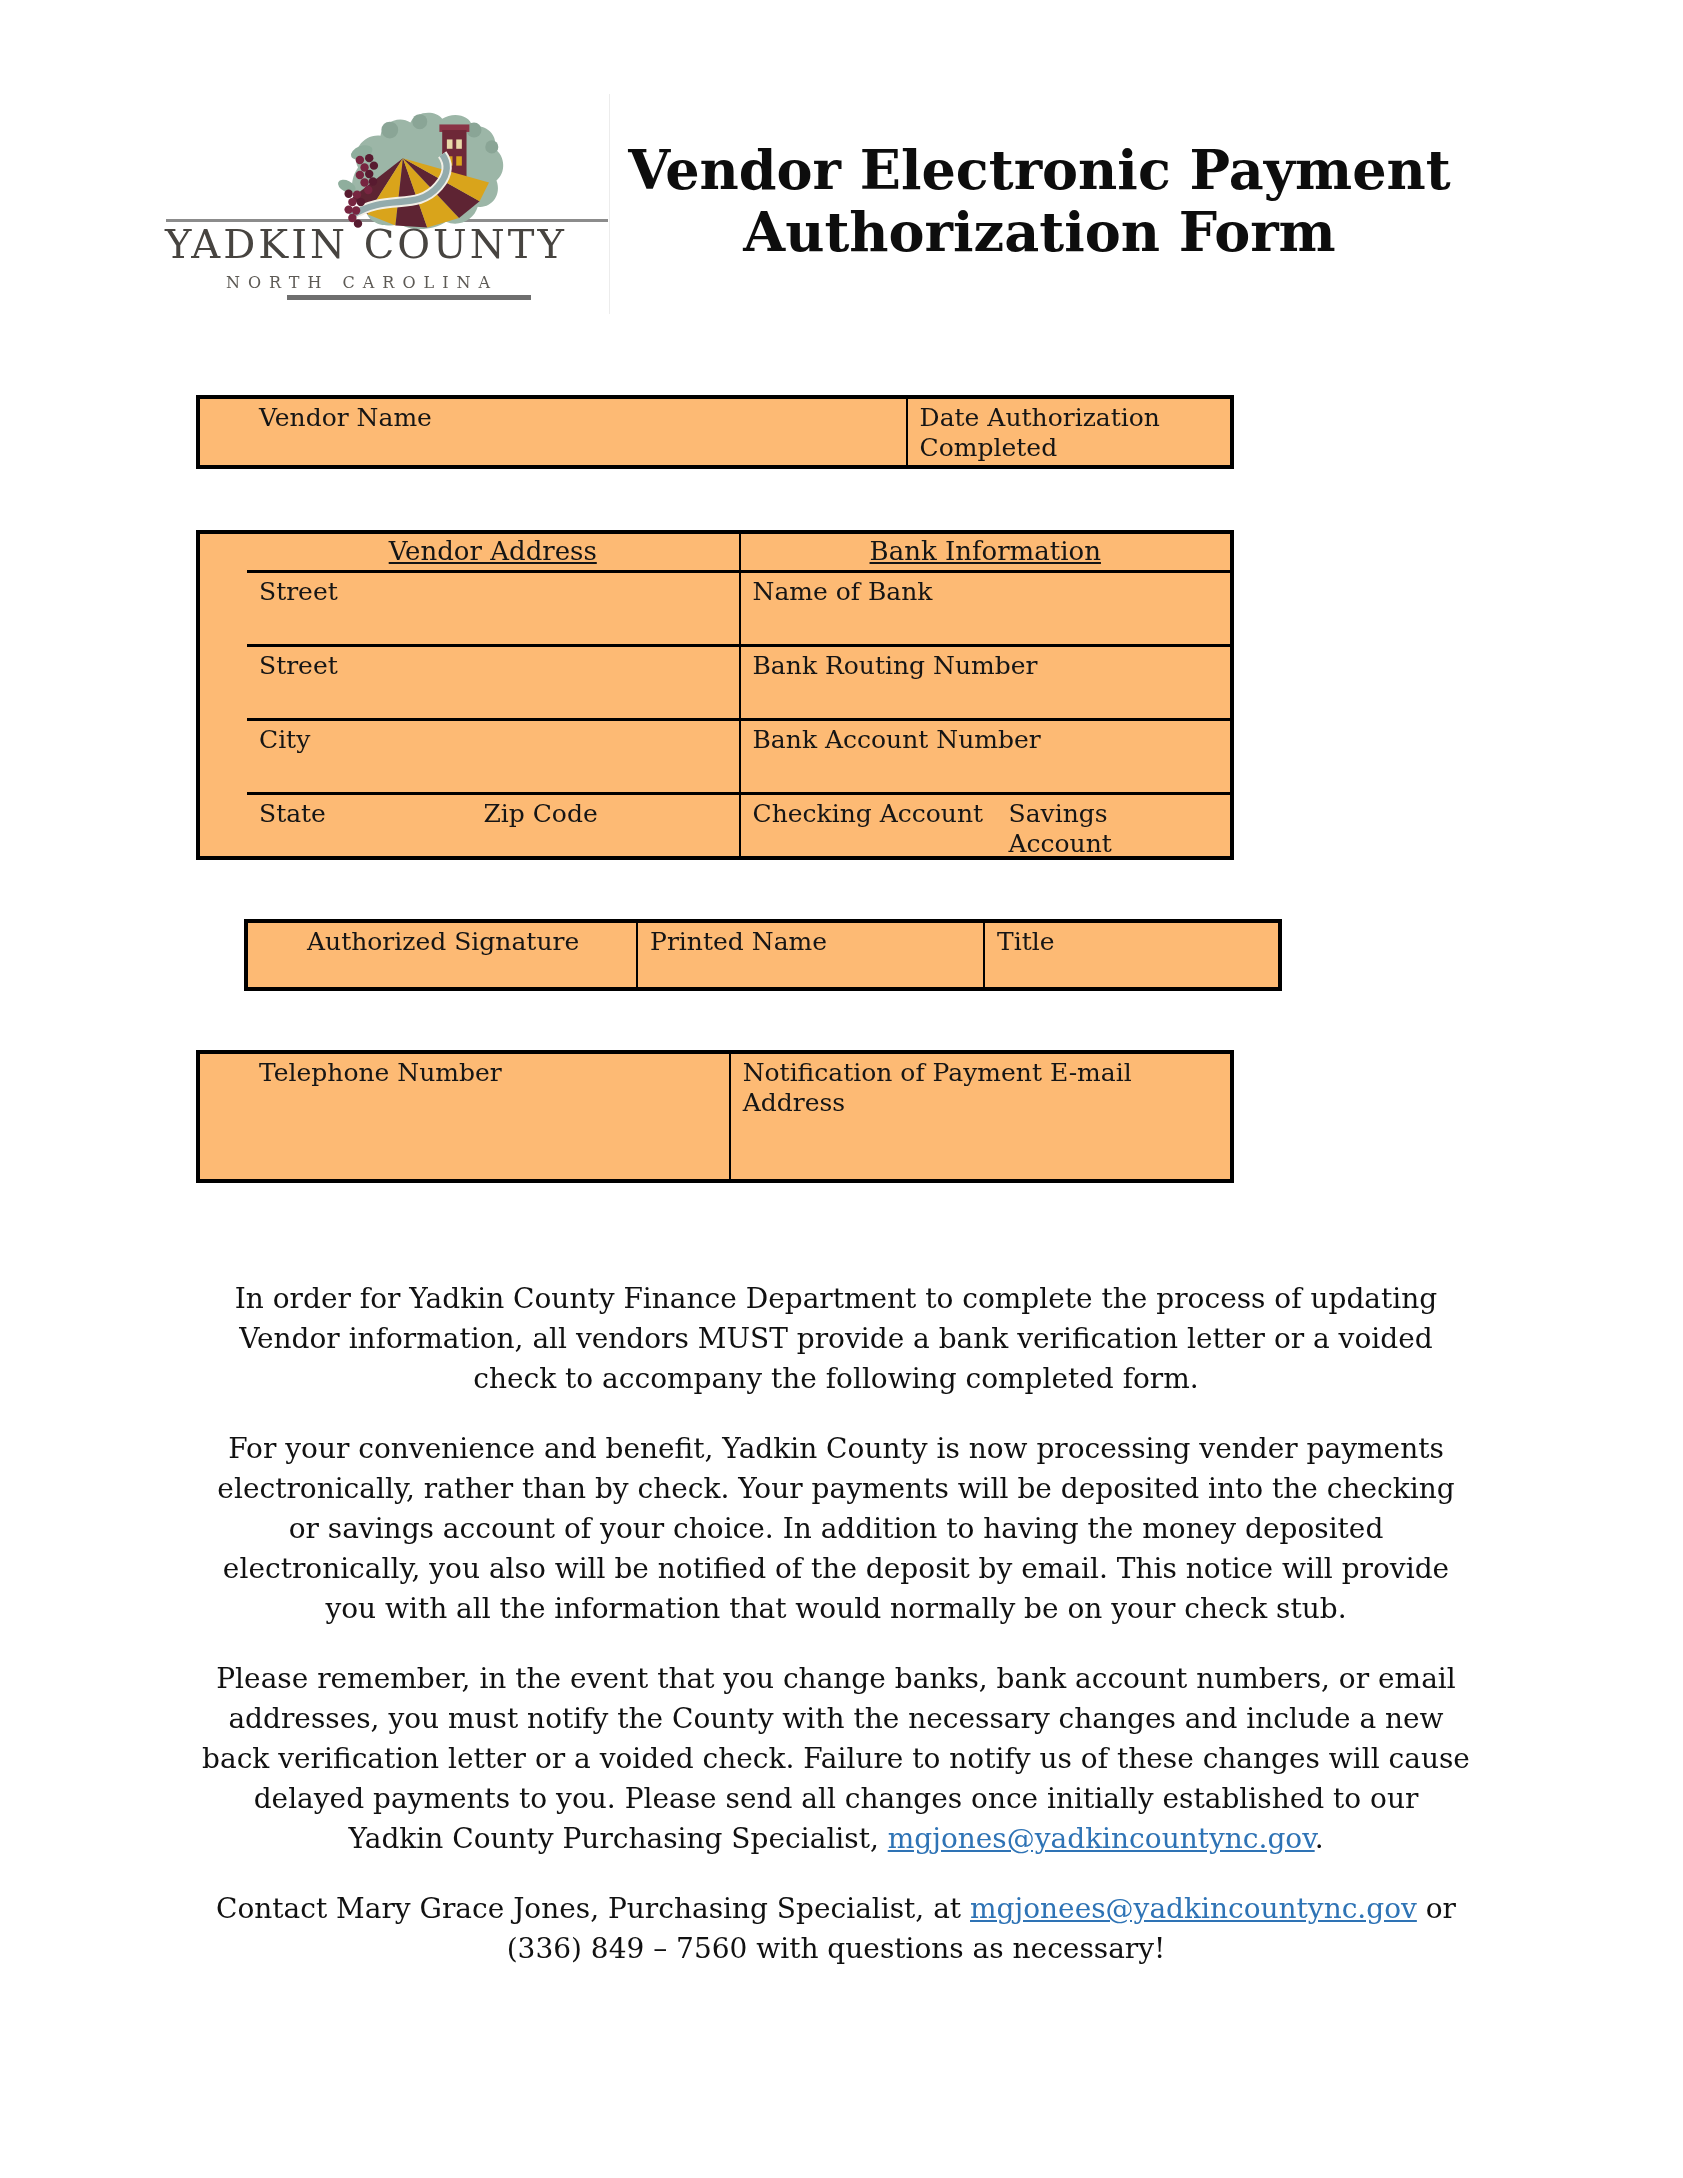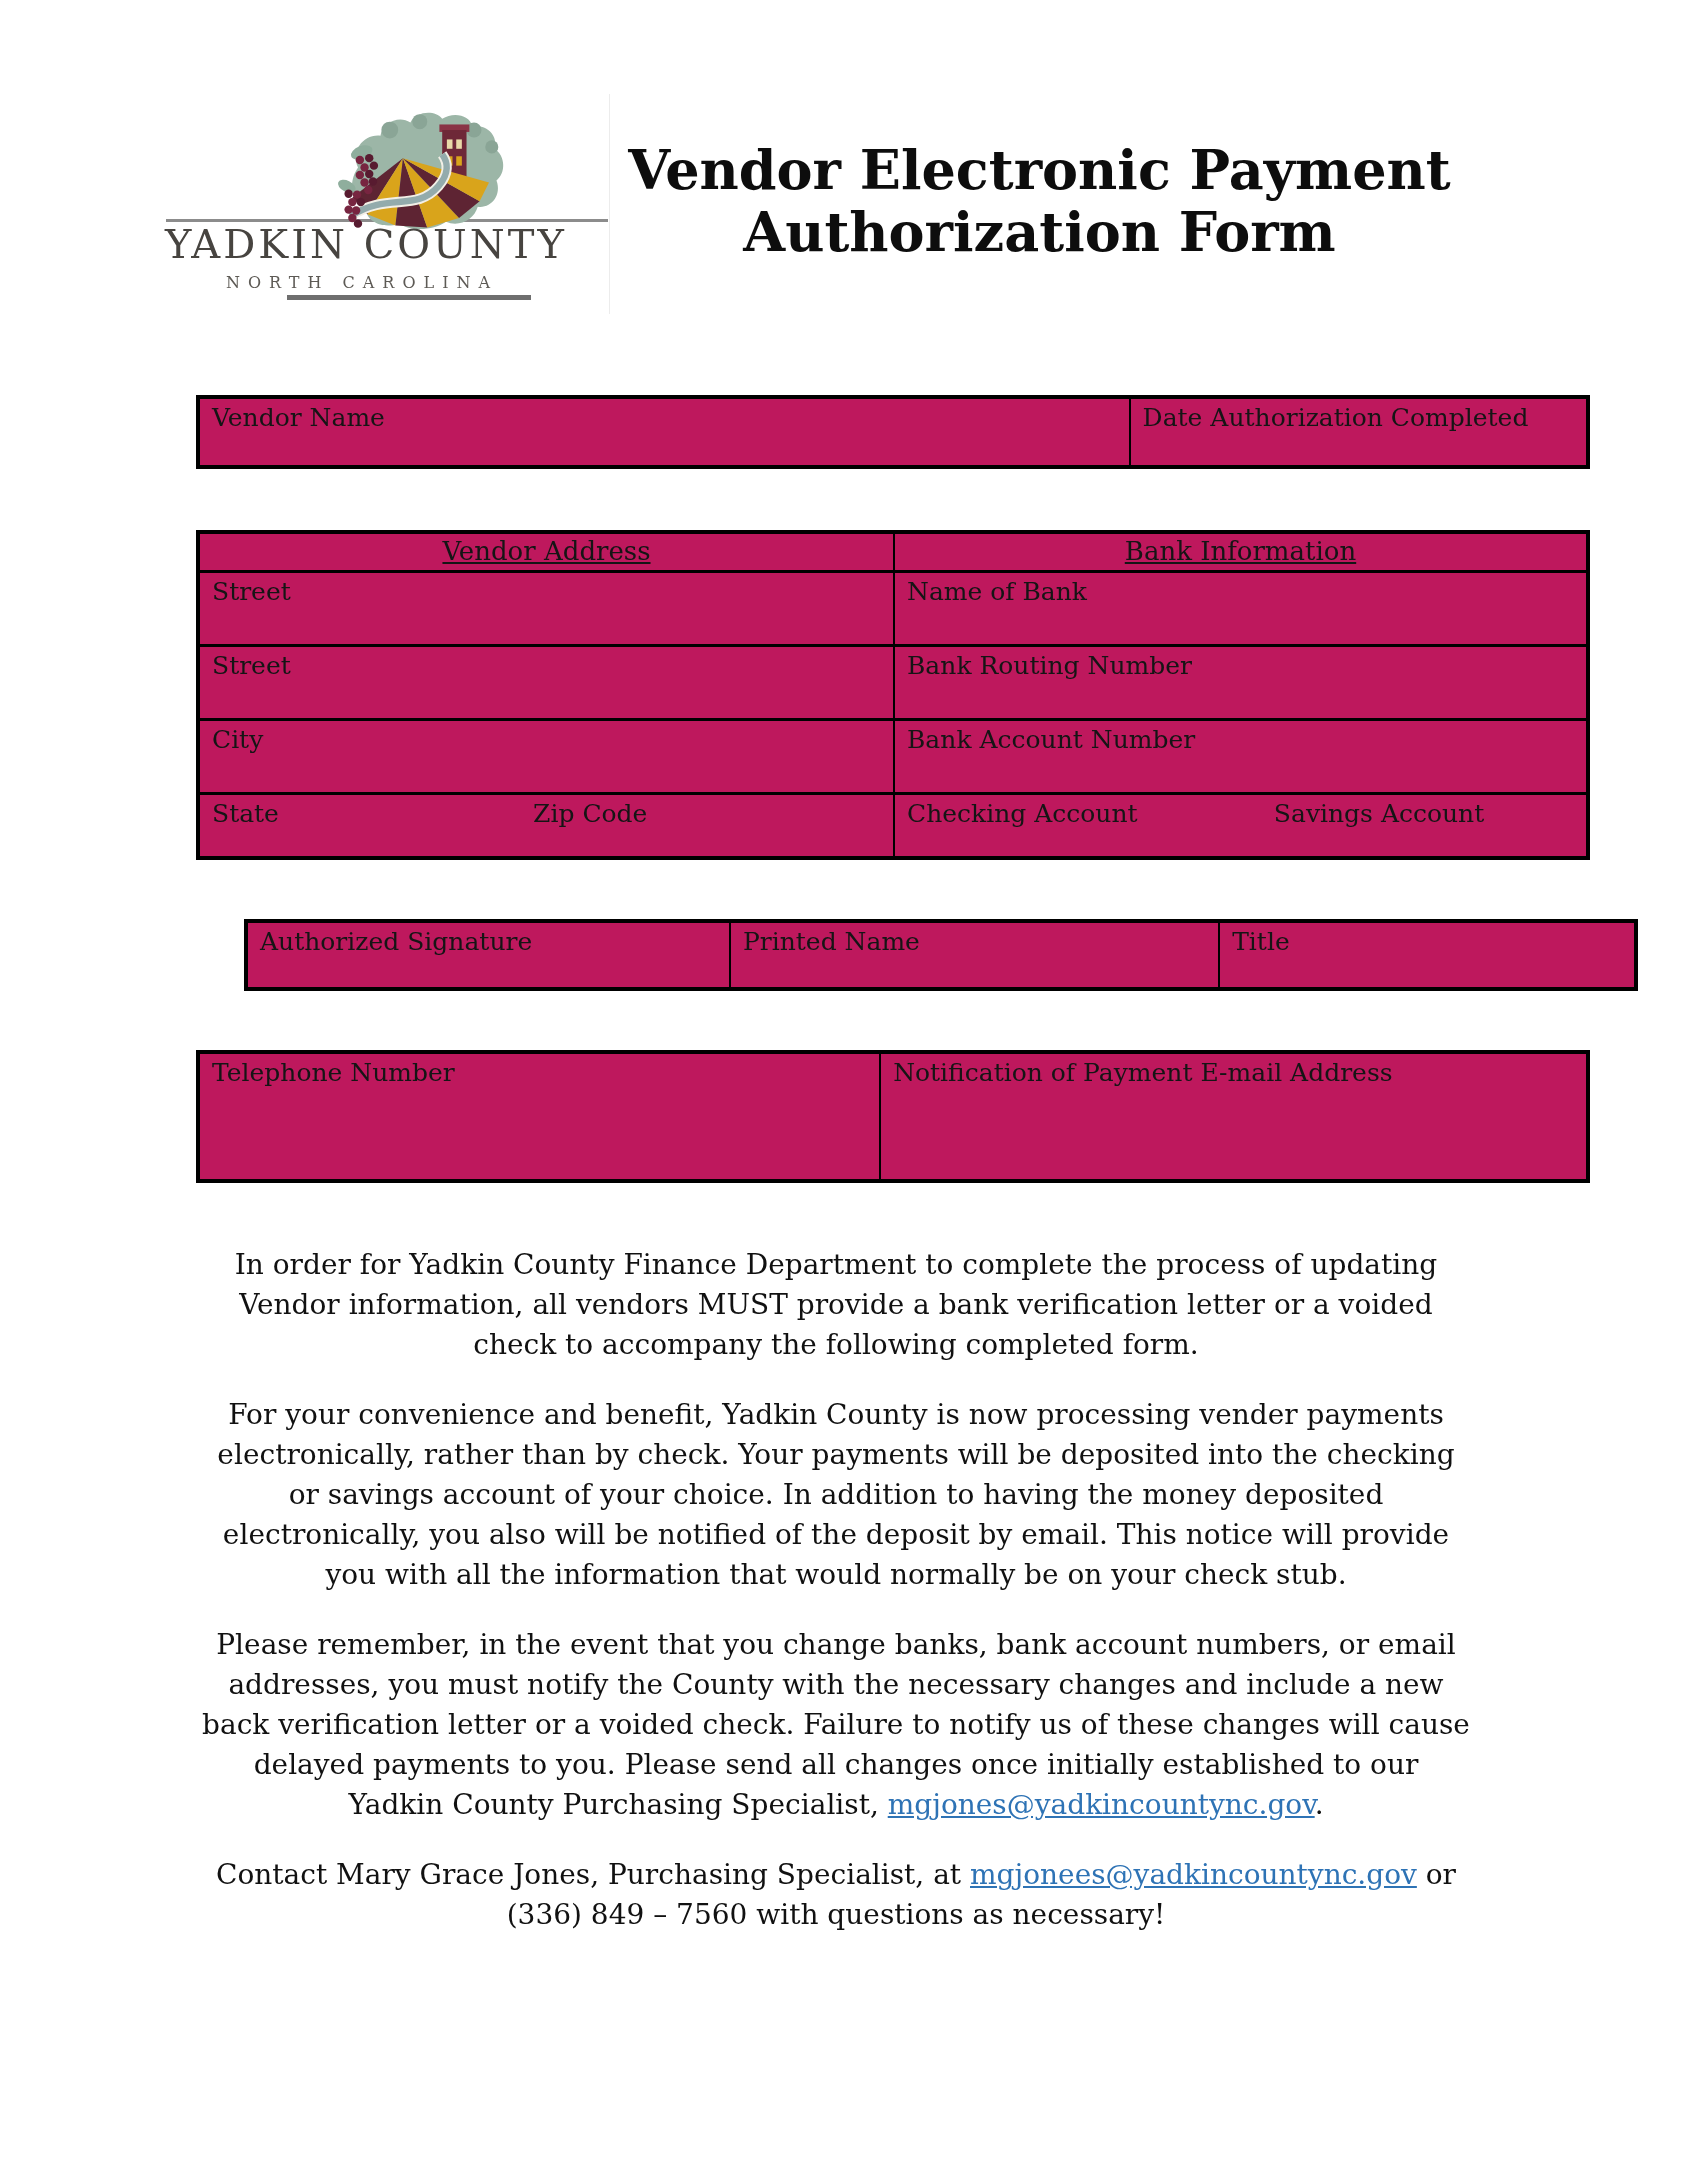--- a/index.html
+++ b/index.html
@@ -21,21 +21,21 @@
     font-size:16px;letter-spacing:8px;color:#5d5a55;white-space:nowrap;
   }
   .logo-bottombar{position:absolute;left:129px;top:216px;width:244px;height:5px;background:#6f6f6f;}
   
   .title{
     position:absolute;left:614px;top:139px;width:851px;margin:0;
     font-size:54px;line-height:62px;font-weight:bold;text-align:center;
     white-space:pre-line;color:#0d0d0d;
   }
   
-  .tbl{position:absolute;left:196px;width:1394px;border:4px solid #000;box-sizing:border-box;background:#be185d;}
+  .tbl{position:absolute;left:196px;width:1038px;border:4px solid #000;box-sizing:border-box;background:#fdba74;padding-left:47px;}
   .row{display:flex;box-sizing:border-box;}
   .cell{box-sizing:border-box;padding:4px 12px;font-size:25px;line-height:30px;overflow:hidden;}
   .cell.vline{border-left:2px solid #000;}
   .lbl{display:inline-block;}
   .t1{top:395px;height:74px;}
   .t1 .row{height:100%;}
   .c-vendor-name{flex:0 0 67%;}
   .c-date{flex:1;}
   .t2{top:530px;}
   .t2-header{height:39px;border-bottom:3px solid #000;}
@@ -52,21 +52,21 @@
   .t3 .row{height:100%;}
   .c-sig{flex:0 0 34.7%;}
   .c-printed{flex:0 0 35.3%;}
   .c-title{flex:1;}
   .t4{top:1050px;height:133px;}
   .t4 .row{height:100%;}
   .t4 .cell{flex:0 0 49%;}
   .t4 .cell.vline{flex:1;}
   
   .paras{
-    position:absolute;left:163px;top:1245px;width:1346px;
+    position:absolute;left:163px;top:1279px;width:1346px;
     font-size:28px;line-height:40px;text-align:center;color:#111;
   }
   .para{margin:0 0 30px;white-space:pre-line;}
   .email{color:#2e73b5;text-decoration:underline;cursor:pointer;}
 </style>
 </head>
 <body>
 
 <div class="page">
 

